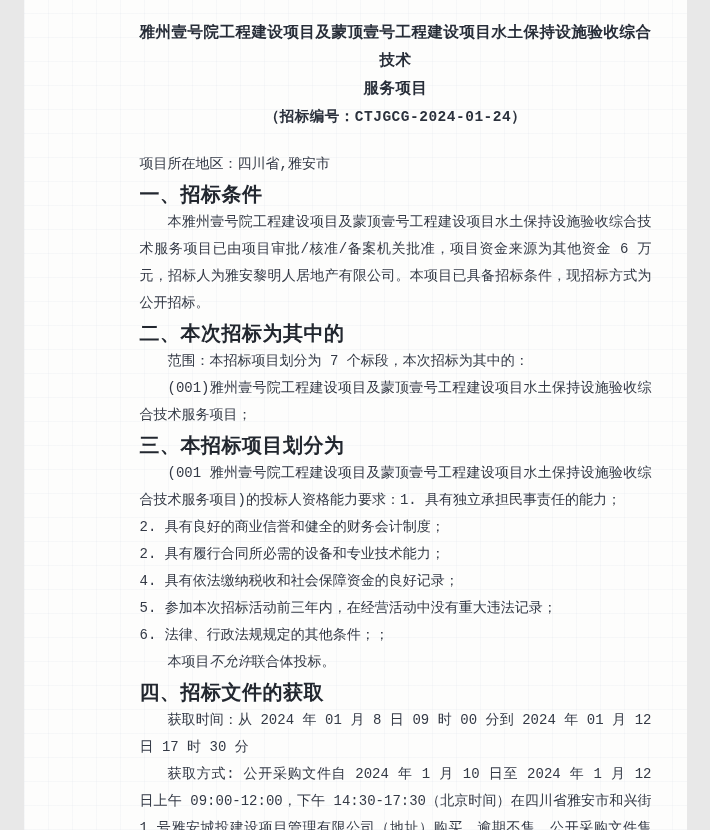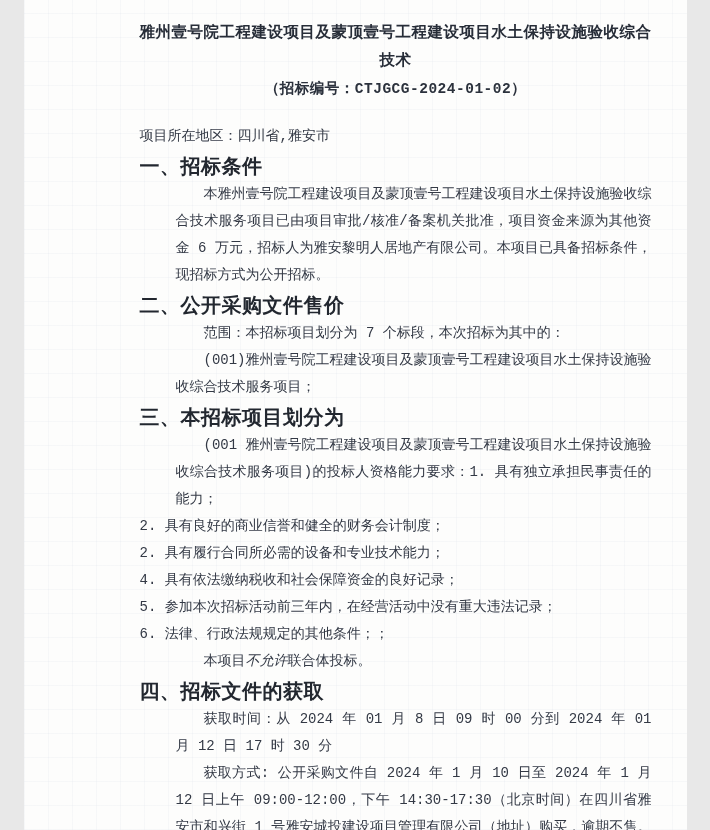--- a/index.html
+++ b/index.html
@@ -18,46 +18,47 @@
   .content{
     position:absolute;
     left:116px; top:19px;
     width:512px;
   }
   .title-block{ text-align:center; line-height:28px; margin-bottom:20px; }
   .title-line{ font-weight:bold; font-size:15.5px; color:#272d38; letter-spacing:0.5px; }
   .tender-no{ font-size:14.5px; font-weight:bold; color:#2b313c; letter-spacing:0.5px; }
   .body-text{ font-size:14px; line-height:27px; text-align:justify; }
   p{ margin:0; }
-  .indent{ text-indent:2em;margin-left:36px; }
+  .indent{ text-indent:2em; }
   .sec-heading{
     font-weight:bold; font-size:20px; color:#22272f;
     margin-top:4px; letter-spacing:0.5px;
   }
   .emph-italic{ font-style:italic; }
   .seal-fragment{ position:absolute; left:668px; top:446px; }
 </style>
 </head>
 <body>
 
 <div class="page">
   <div class="content">
 
     <div class="title-block">
       <div class="title-line">雅州壹号院工程建设项目及蒙顶壹号工程建设项目水土保持设施验收综合技术</div>
-      <div class="tender-no">（招标编号：CTJGCG-2024-01-02）</div>
+      <div class="title-line">服务项目</div>
+      <div class="tender-no">（招标编号：CTJGCG-2024-01-24）</div>
     </div>
 
     <div class="body-text">
       <p>项目所在地区：四川省,雅安市</p>
 
       <p class="sec-heading">一、招标条件</p>
       <p class="indent">本雅州壹号院工程建设项目及蒙顶壹号工程建设项目水土保持设施验收综合技术服务项目已由项目审批/核准/备案机关批准，项目资金来源为其他资金 6 万元，招标人为雅安黎明人居地产有限公司。本项目已具备招标条件，现招标方式为公开招标。</p>
 
-      <p class="sec-heading">二、公开采购文件售价</p>
+      <p class="sec-heading">二、本次招标为其中的</p>
       <p class="indent">范围：本招标项目划分为 7 个标段，本次招标为其中的：</p>
       <p class="indent">(001)雅州壹号院工程建设项目及蒙顶壹号工程建设项目水土保持设施验收综合技术服务项目；</p>
 
       <p class="sec-heading">三、本招标项目划分为</p>
       <p class="indent">(001 雅州壹号院工程建设项目及蒙顶壹号工程建设项目水土保持设施验收综合技术服务项目)的投标人资格能力要求：1. 具有独立承担民事责任的能力；</p>
       <p>2. 具有良好的商业信誉和健全的财务会计制度；</p>
       <p>2. 具有履行合同所必需的设备和专业技术能力；</p>
       <p>4. 具有依法缴纳税收和社会保障资金的良好记录；</p>
       <p>5. 参加本次招标活动前三年内，在经营活动中没有重大违法记录；</p>
       <p>6. 法律、行政法规规定的其他条件；；</p>

